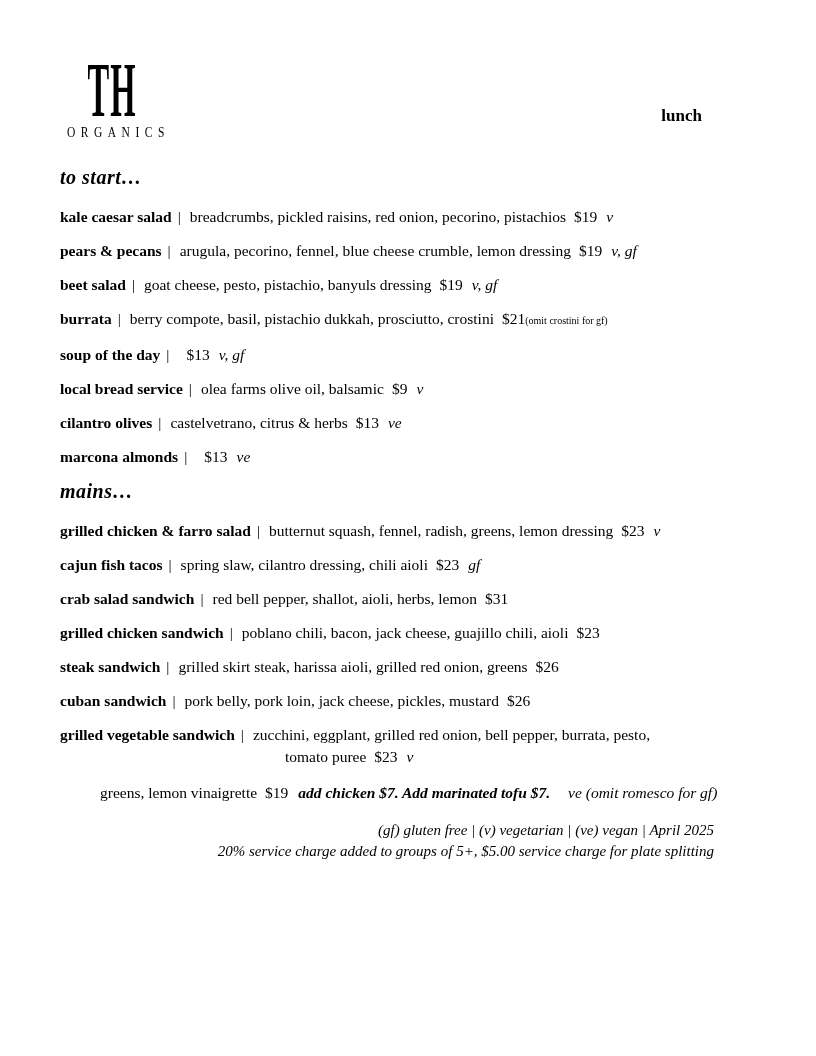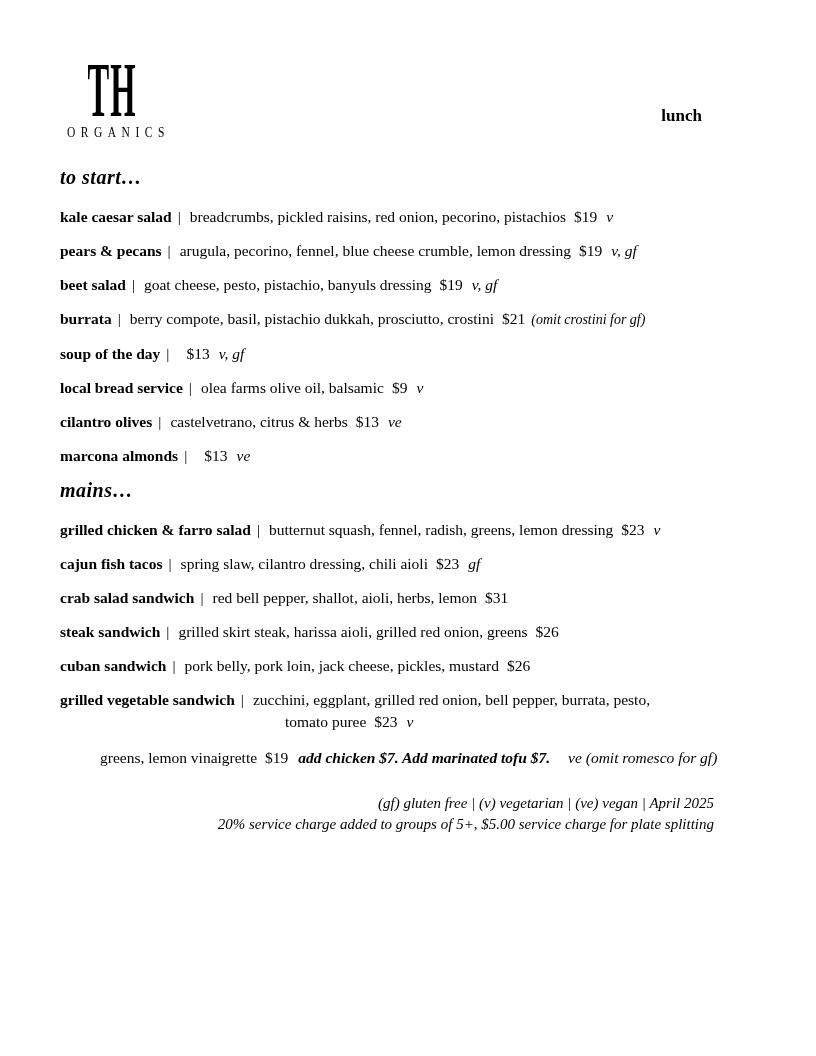--- a/index.html
+++ b/index.html
@@ -22,30 +22,30 @@
   .section-title.first { margin-top: 26px; margin-bottom: 17px; }
   .section-title.second { margin-top: 13px; margin-bottom: 17px; }
 
   
   .menu-item { font-size: 15.5px; line-height: 21px; margin-bottom: 13px; white-space: nowrap; }
   .iname { font-weight: 700; }
   .sep { font-weight: 400; margin: 0 9px 0 6px; }
   .desc { font-weight: 400; }
   .price { margin-left: 8px; }
   .tags { margin-left: 9px; font-style: italic; }
-  .inote { margin-left: 6px; font-style: italic; font-size: 14px; }
+  .inote { font-size: 10px; }
   .addon { margin-left: 10px; font-weight: 700; font-style: italic; }
   .tagnote { margin-left: 18px; font-style: italic; }
   .line2 { line-height: 23px; }
   .pl-burger { padding-left: 123px; }
   .pl-veg { padding-left: 225px; }
   .pl-harvest { padding-left: 40px; }
 
   
-  .footer { margin-top: 24px; text-align: right; font-style: italic; font-size: 15px;
+  .footer { margin-top: 16px; text-align: right; font-style: italic; font-size: 15px;
     line-height: 20.5px; margin-right: -12px; }
   .f-bold { font-weight: 700; }
 </style>
 </head>
 <body>
 
 <div class="page">
 
   <div class="header">
     <div class="logo">
@@ -77,20 +77,21 @@
 
   <h2 class="section-title second">mains…</h2>
 
   <div class="items">
     <div class="menu-item"><span class="iname">grilled chicken &amp; farro salad</span><span class="sep">|</span><span class="desc">butternut squash, fennel, radish, greens, lemon dressing</span><span class="price">$23</span><span class="tags">v</span></div>
 
     <div class="menu-item"><span class="iname">cajun fish tacos</span><span class="sep">|</span><span class="desc">spring slaw, cilantro dressing, chili aioli</span><span class="price">$23</span><span class="tags">gf</span></div>
 
     <div class="menu-item"><span class="iname">crab salad sandwich</span><span class="sep">|</span><span class="desc">red bell pepper, shallot, aioli, herbs, lemon</span><span class="price">$31</span></div>
 
+    <div class="menu-item"><span class="iname">grilled chicken sandwich</span><span class="sep">|</span><span class="desc">poblano chili, bacon, jack cheese, guajillo chili, aioli</span><span class="price">$23</span></div>
 
     <div class="menu-item"><span class="iname">steak sandwich</span><span class="sep">|</span><span class="desc">grilled skirt steak, harissa aioli, grilled red onion, greens</span><span class="price">$26</span></div>
 
 
     <div class="menu-item"><span class="iname">cuban sandwich</span><span class="sep">|</span><span class="desc">pork belly, pork loin, jack cheese, pickles, mustard</span><span class="price">$26</span></div>
 
     <div class="menu-item">
       <div class="line1"><span class="iname">grilled vegetable sandwich</span><span class="sep">|</span><span class="desc">zucchini, eggplant, grilled red onion, bell pepper, burrata, pesto,</span></div>
       <div class="line2 pl-veg"><span class="desc">tomato puree</span><span class="price">$23</span><span class="tags">v</span></div>
     </div>

